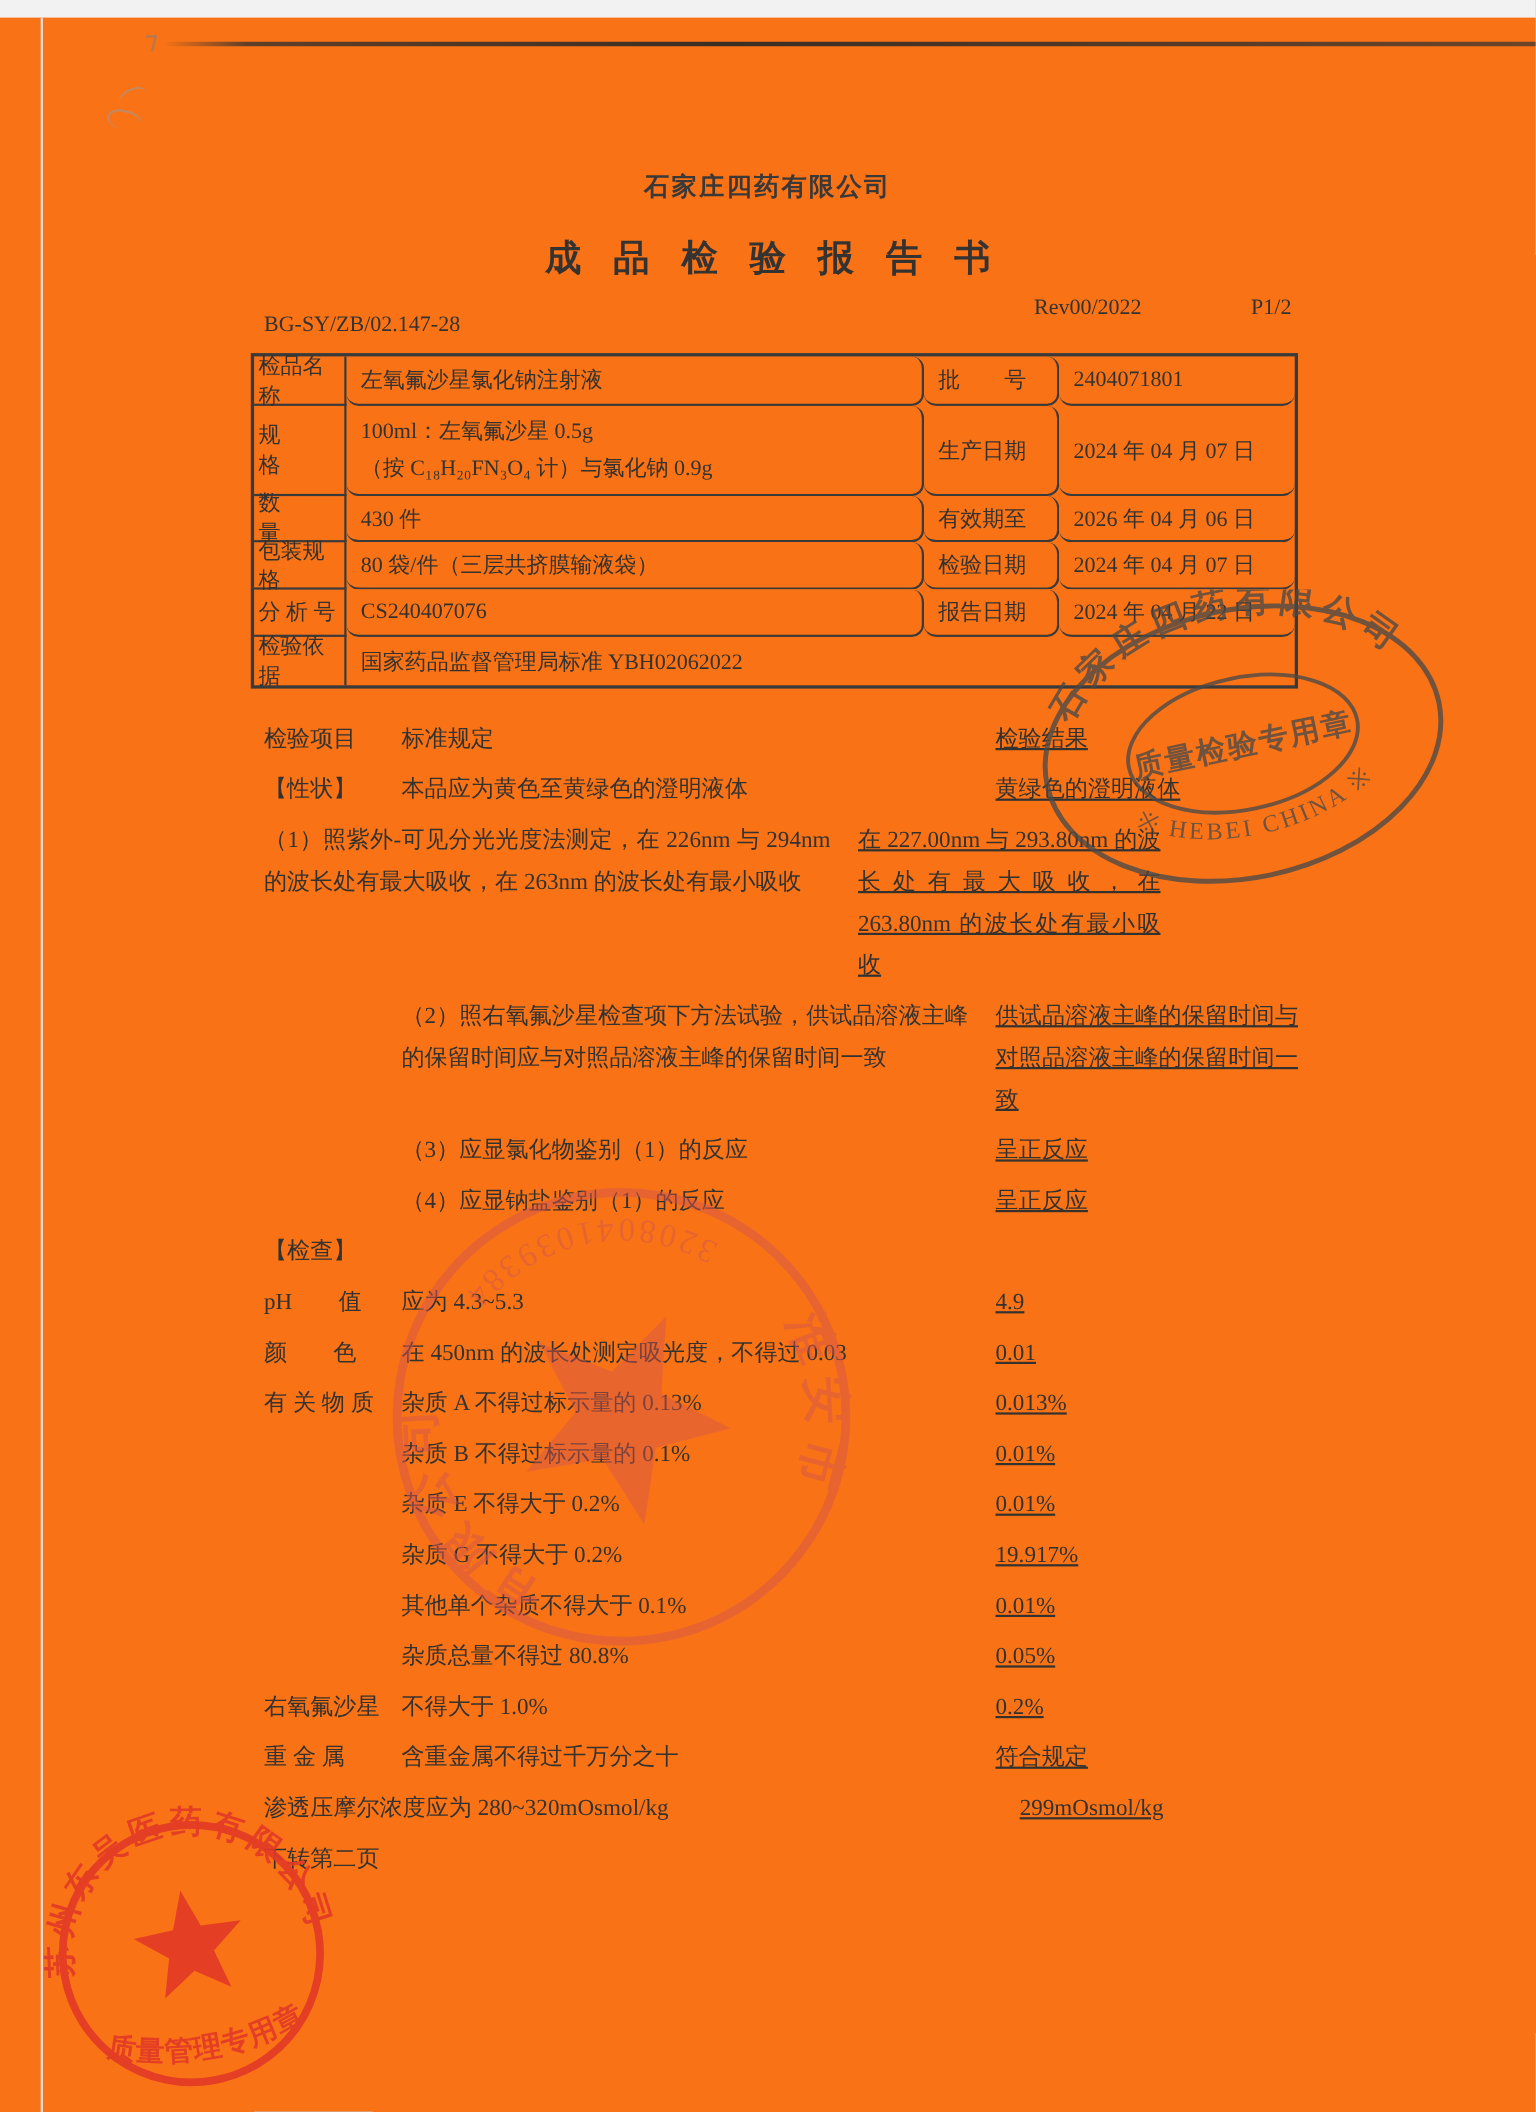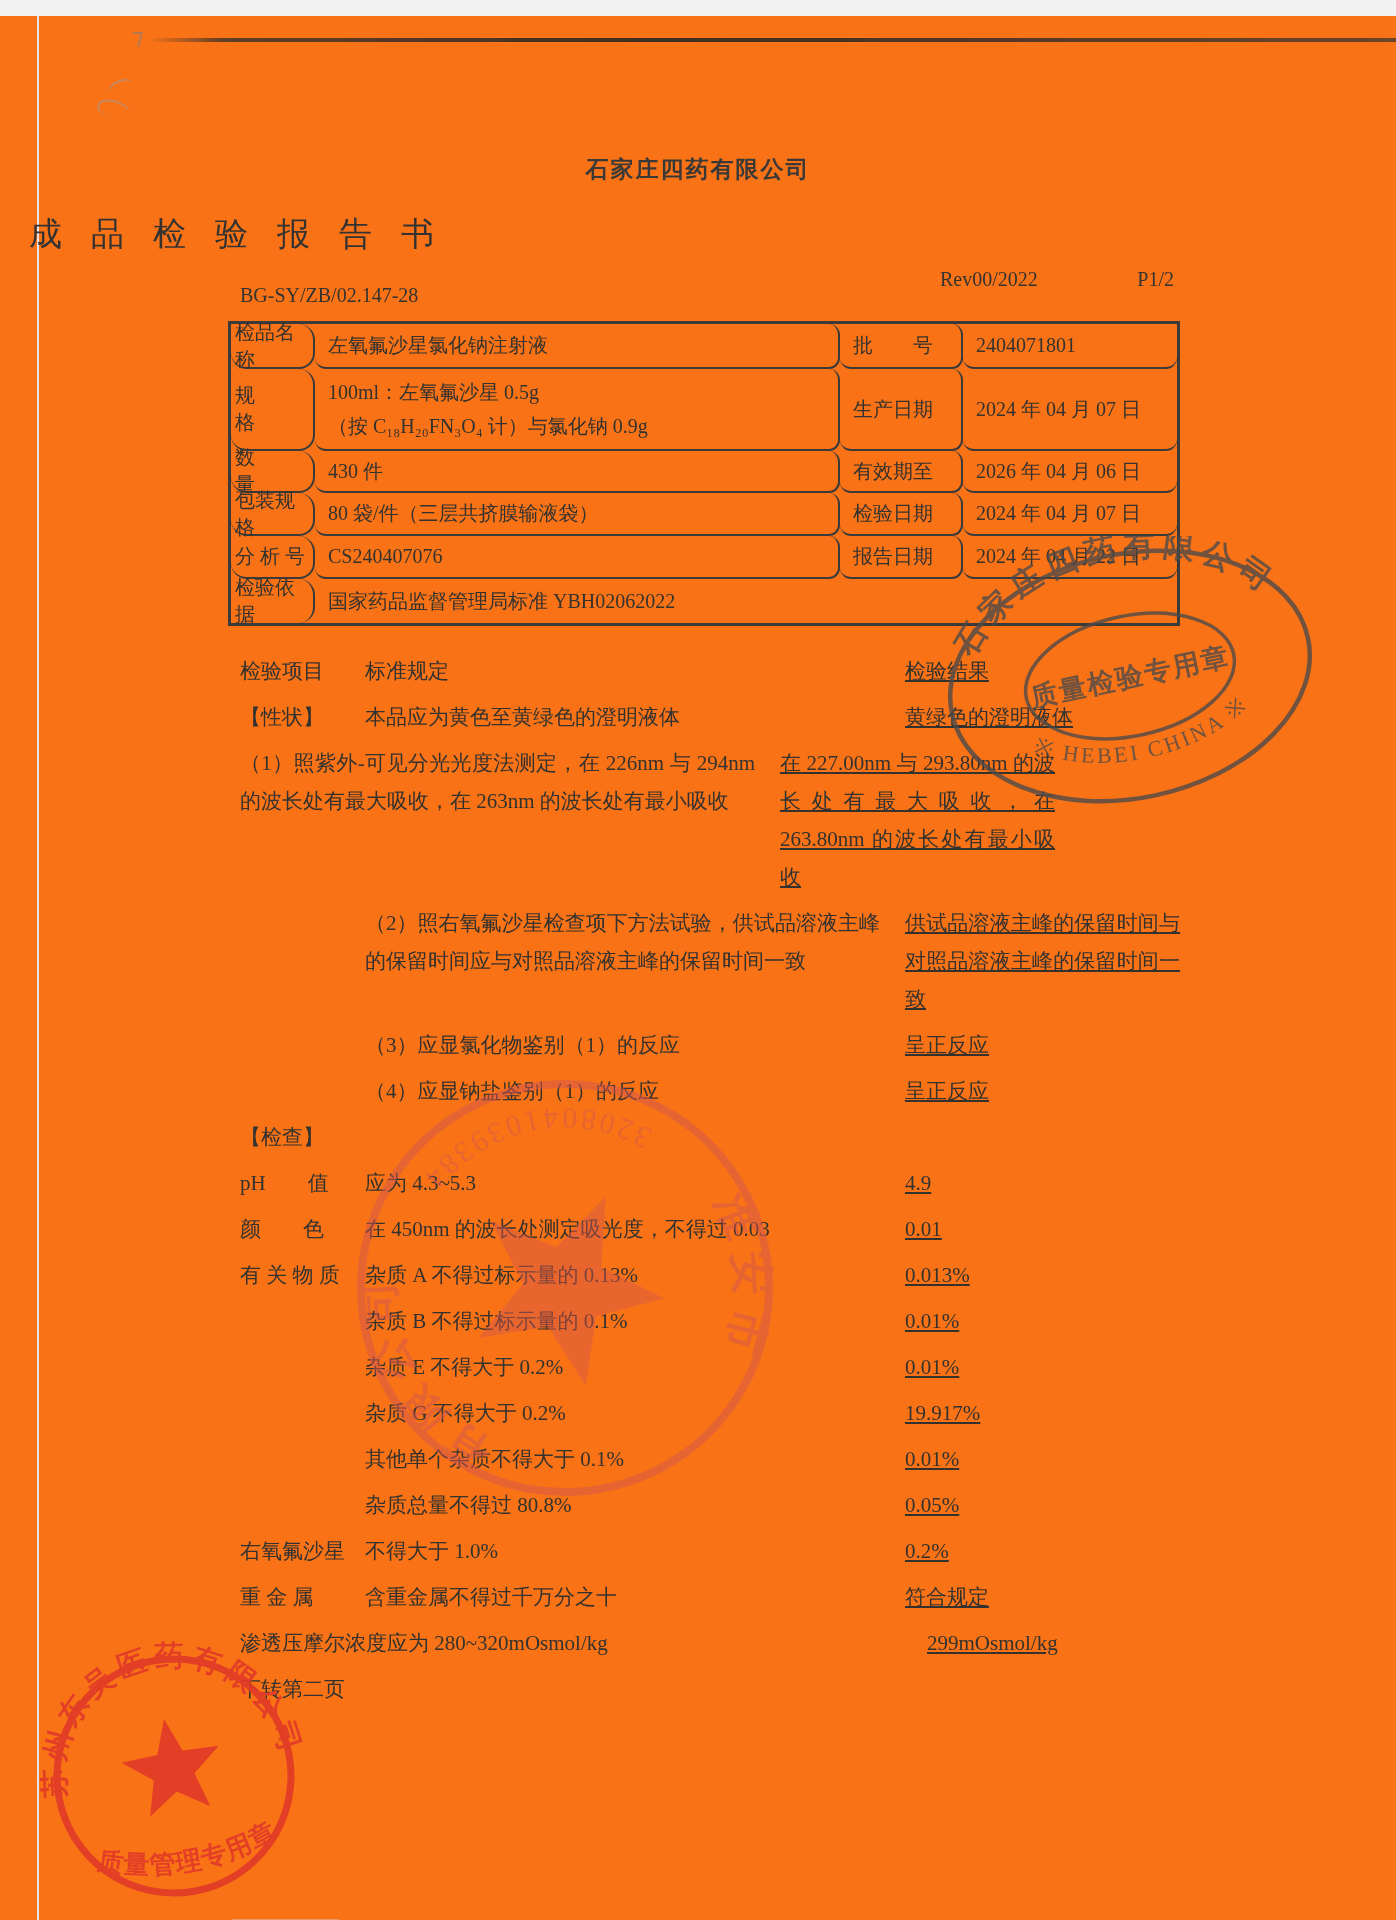--- a/index.html
+++ b/index.html
@@ -16,35 +16,35 @@
     background:linear-gradient(to right,rgba(45,45,45,0),rgba(45,45,45,.75) 6%,rgba(38,38,38,.9) 40%,rgba(50,50,50,.7));}
   .mark7{position:absolute;left:131px;top:16px;width:8px;height:13px;
     border-right:2px solid #7d7d82;border-top:2px solid #7d7d82;transform:skewX(-14deg);opacity:.55;}
   .squiggle{position:absolute;border-top:2px solid #9a9aa0;border-radius:50%;opacity:.55;}
   .sq1{left:108px;top:64px;width:26px;height:14px;transform:rotate(-22deg);}
   .sq2{left:97px;top:84px;width:30px;height:16px;transform:rotate(14deg);border-left:2px solid #9a9aa0;}
   .smudge-bottom{position:absolute;left:230px;top:1903px;width:110px;height:6px;background:#c9c9cc;opacity:.45;border-radius:3px;}
   
   .company-title{position:absolute;top:138px;left:0;width:1396px;text-align:center;
     font-size:23px;font-weight:bold;letter-spacing:2px;color:#3a3937;}
-  .report-title{position:absolute;top:196px;left:0;width:1396px;
-    font-size:33px;font-weight:normal;letter-spacing:29px;text-indent:29px;color:#343331;}
+  .report-title{position:absolute;top:196px;left:0;width:1396px;text-align:center;
+    font-size:33px;font-weight:bold;letter-spacing:29px;text-indent:29px;color:#343331;}
   .doc-code{position:absolute;left:240px;top:268px;font-size:20px;color:#343331;}
   .rev-line{position:absolute;top:252px;left:940px;width:234px;font-size:20px;color:#343331;
     display:flex;justify-content:space-between;}
   
   .info-table{position:absolute;left:228px;top:305px;width:946px;
     display:grid;grid-template-columns:84px 525px 123px 214px;
     grid-template-rows:45px 82px 42px 43px 43px 44px;
     border:3px solid #3a3a3a;box-sizing:content-box;font-size:20px;color:#33322f;}
   .it-cell{border-right:2px solid #3a3a3a;border-bottom:2px solid #3a3a3a;
     display:flex;flex-direction:column;justify-content:center;box-sizing:border-box;}
   .it-cell.last-col{border-right:none;}
   .it-cell.last-row{border-bottom:none;}
-  .it-label{padding-left:4px;letter-spacing:0;border-radius:16px;}
+  .it-label{padding-left:4px;letter-spacing:0;}
   .it-value{padding-left:13px;border-radius:11px;}
   .it-value .vline{line-height:34px;}
   .span3{grid-column:2/5;}
   
   .results{position:absolute;left:240px;top:636px;width:1170px;font-size:21px;color:#33322f;}
   .r-row{display:flex;margin-bottom:8px;}
   .r-item{min-width:125px;line-height:38px;}
   .r-std{width:515px;margin-right:25px;line-height:38px;text-align:justify;}
   .r-res{width:275px;line-height:38px;text-align:justify;text-decoration:underline;}
   .r-head{margin-bottom:8px;}

